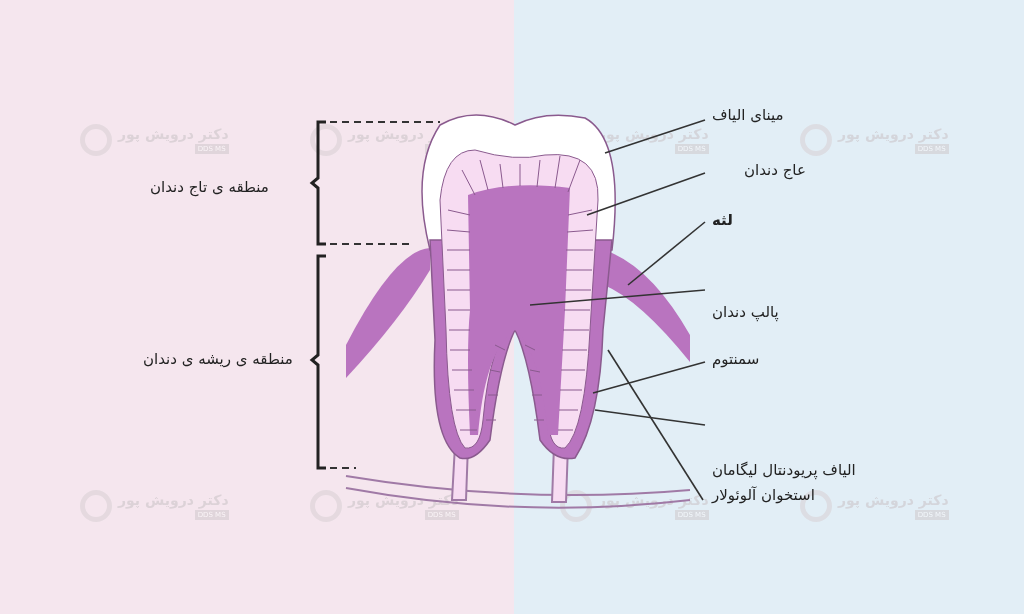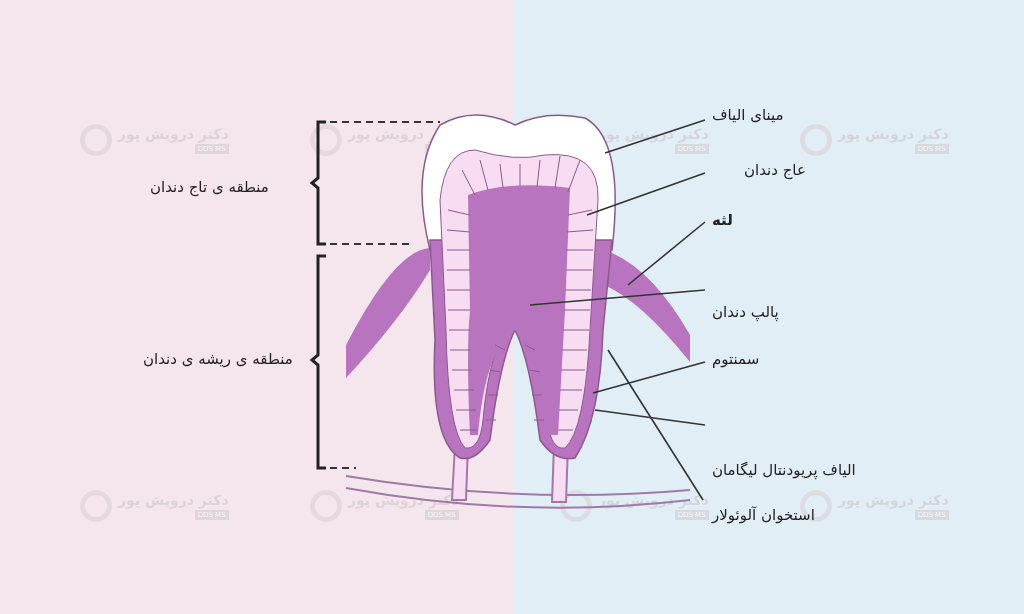--- a/index.html
+++ b/index.html
@@ -169,13 +169,13 @@
 
 <div class="label" style="left:150px;top:178px;">منطقه ی تاج دندان</div>
 <div class="label" style="left:116px;top:350px;margin-left:27px;">منطقه ی ریشه ی دندان</div>
 
 <div class="label" style="left:712px;top:106px;">مینای الیاف</div>
 <div class="label" style="left:712px;top:161px;margin-left:32px;">عاج دندان</div>
 <div class="label" style="left:712px;top:211px;font-weight:bold;">لثه</div>
 <div class="label" style="left:712px;top:281px;margin-top:22px;">پالپ دندان</div>
 <div class="label" style="left:712px;top:350px;text-align:right;">سمنتوم</div>
 <div class="label" style="left:712px;top:417px;margin-top:44px;">الیاف پریودنتال لیگامان</div>
-<div class="label" style="left:712px;top:506px;">استخوان آلوئولار</div>
+<div class="label" style="left:712px;top:486px;">استخوان آلوئولار</div>
 
 </body></html>

